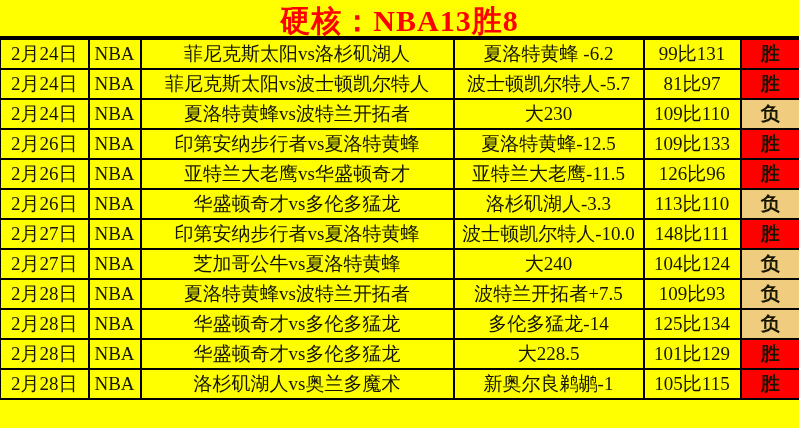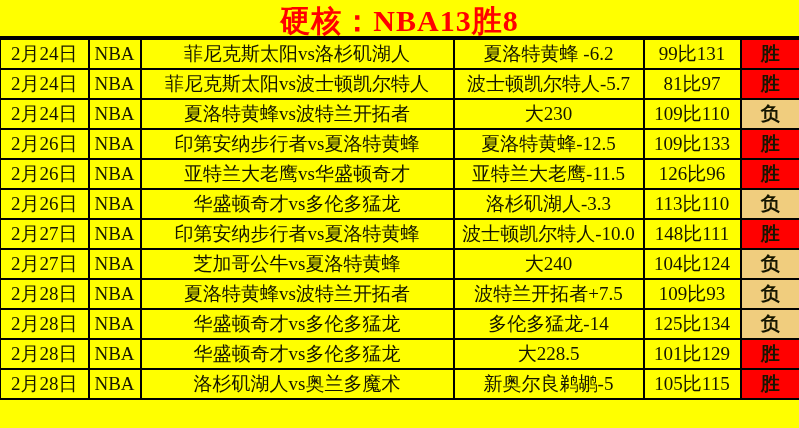--- a/index.html
+++ b/index.html
@@ -164,19 +164,19 @@
           <td>NBA</td>
           <td>华盛顿奇才vs多伦多猛龙</td>
           <td>大228.5</td>
           <td>101比129</td>
           <td class="result-cell result-win">胜</td>
         </tr>
         <tr>
           <td>2月28日</td>
           <td>NBA</td>
           <td>洛杉矶湖人vs奥兰多魔术</td>
-          <td>新奥尔良鹈鹕-5</td>
+          <td>新奥尔良鹈鹕-1</td>
           <td>105比115</td>
           <td class="result-cell result-win">胜</td>
         </tr>
       </tbody>
   </table>
 </div>
 
 </body></html>

